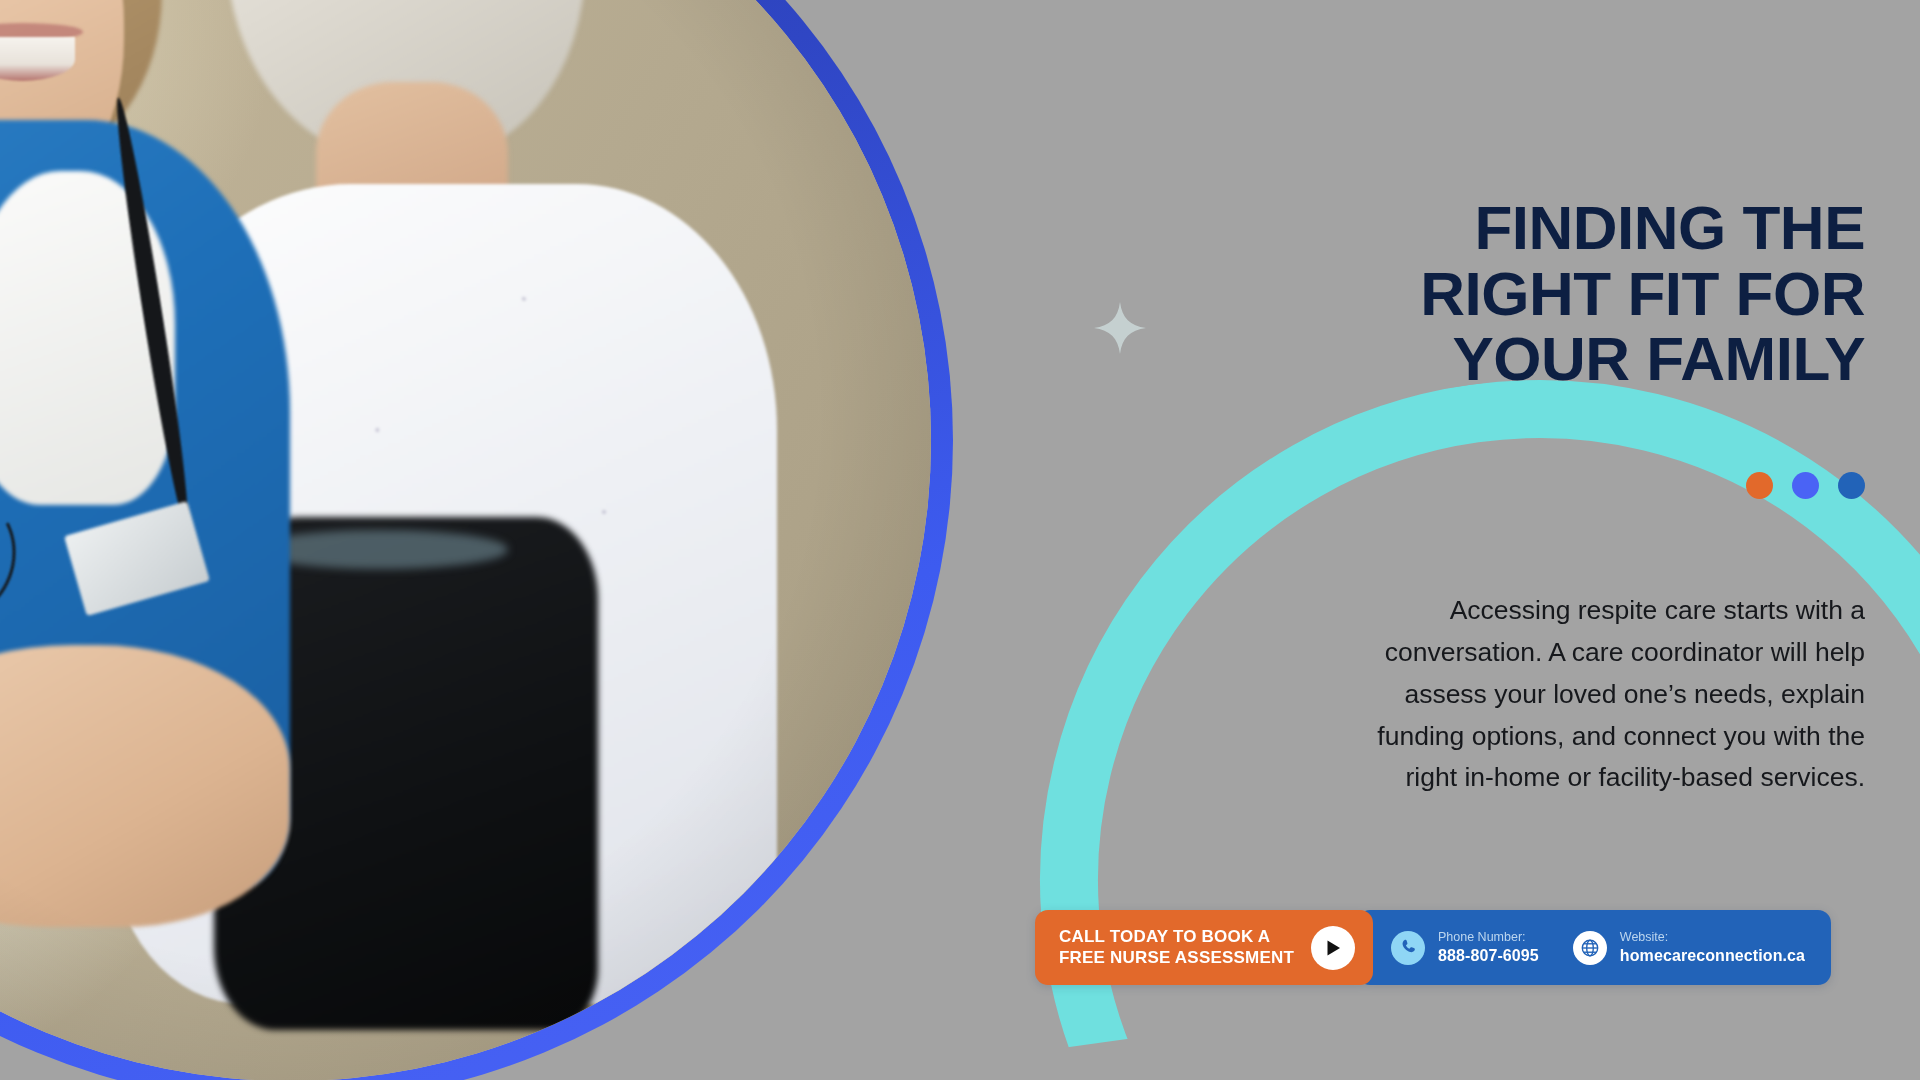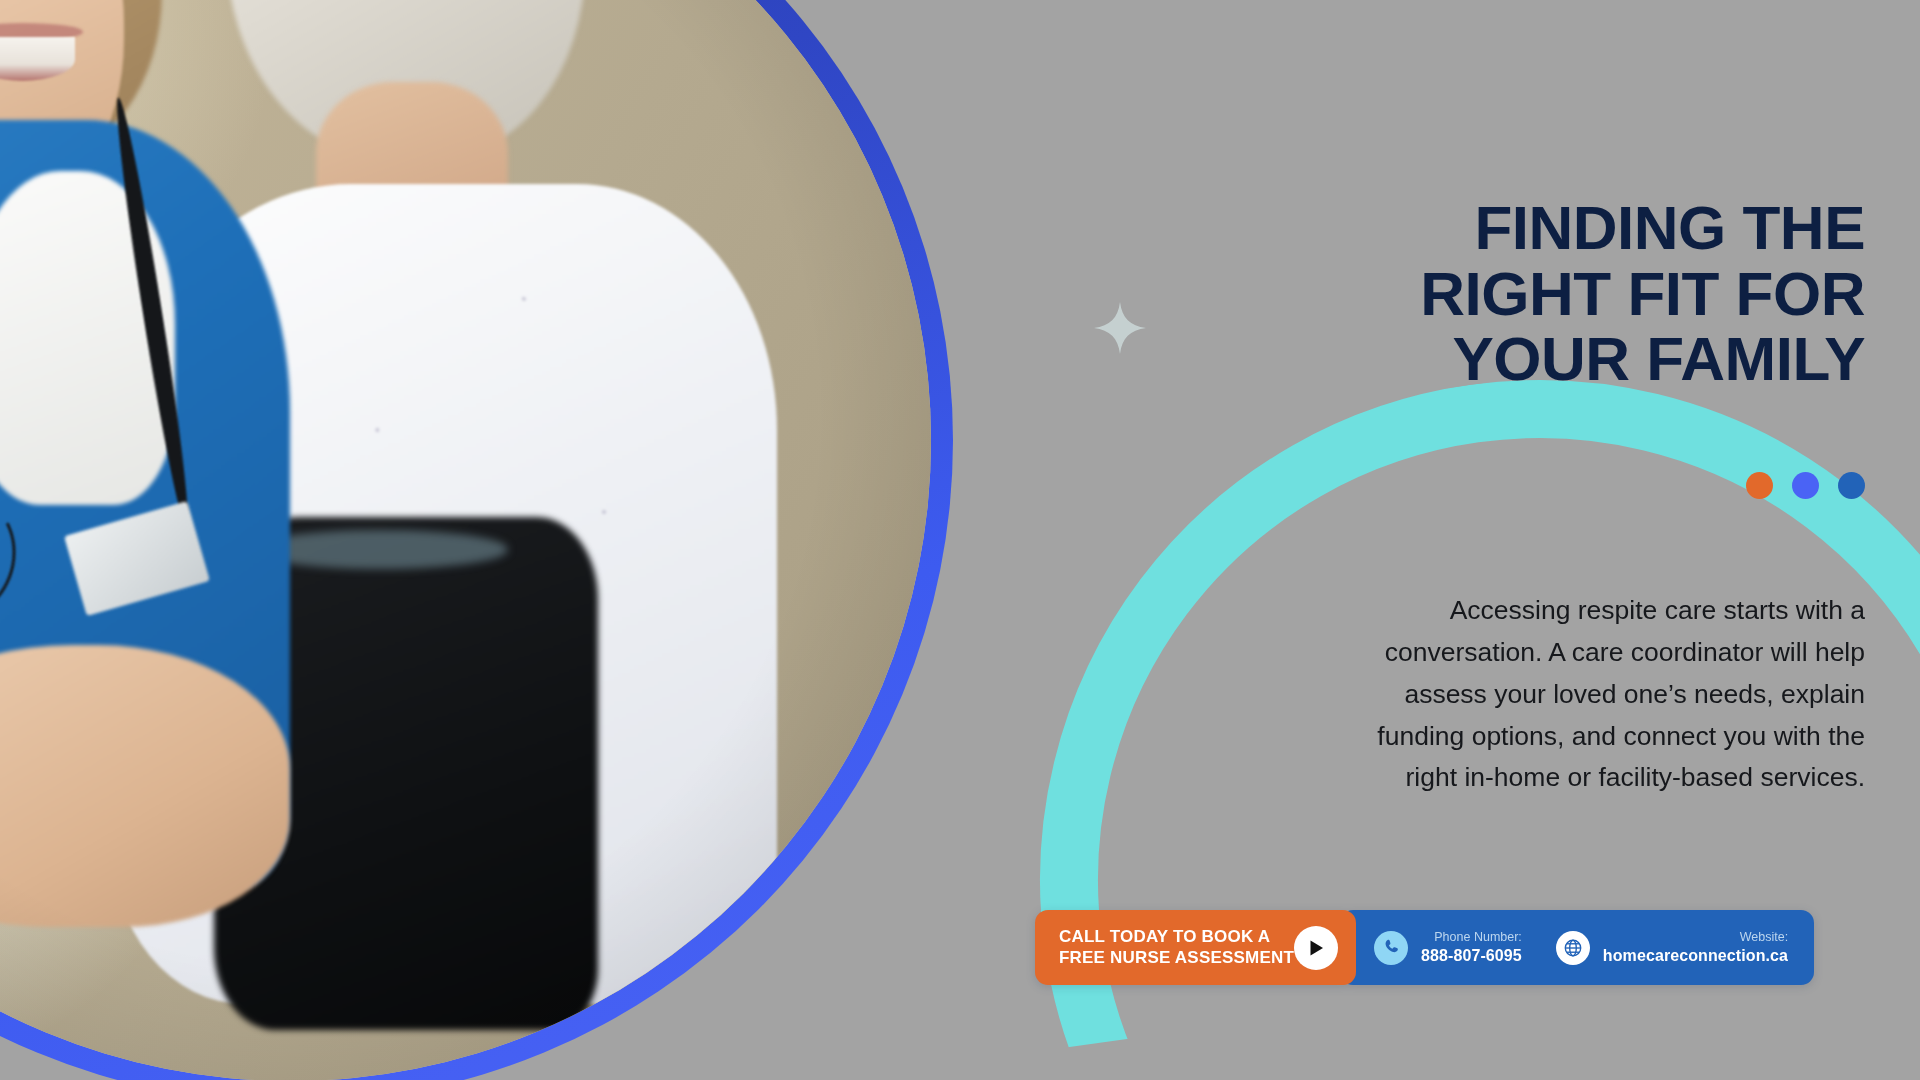--- a/index.html
+++ b/index.html
@@ -195,21 +195,21 @@
   
   .cta-bar {
     position:absolute; left:1035px; top:910px;
     height:75px;
     display:flex; align-items:stretch;
     filter:drop-shadow(0 2px 5px rgba(20,40,80,.16));
   }
   .cta-orange {
     background:#e2692b;
     border-radius:13px;
-    display:flex; align-items:center; 
+    display:flex; align-items:center; gap:17px;
     padding:0 18px 0 24px;
     margin-right:-16px;
     position:relative; z-index:2;
   }
   .cta-orange-text {
     color:#ffffff;
     font-size:17px;
     font-weight:bold;
     line-height:1.23;
     letter-spacing:.2px;
@@ -221,21 +221,21 @@
     background:#ffffff;
     display:flex; align-items:center; justify-content:center;
     flex:0 0 auto;
   }
   .cta-blue {
     background:#2263b8;
     border-radius:13px;
     display:flex; align-items:center;
     padding:0 26px 0 34px;
     gap:34px;
-    position:relative; z-index:1;text-align:right;
+    position:relative; z-index:1;
   }
   .cta-item { display:flex; align-items:center; gap:13px; }
   .ic-circle {
     width:34px; height:34px; border-radius:50%;
     background:#8fd6f5;
     display:flex; align-items:center; justify-content:center;
     flex:0 0 auto;
   }
   .ic-circle.globe { background:#ffffff; }
   .cta-label { color:#bcd6ef; font-size:12.5px; line-height:1.25; }

